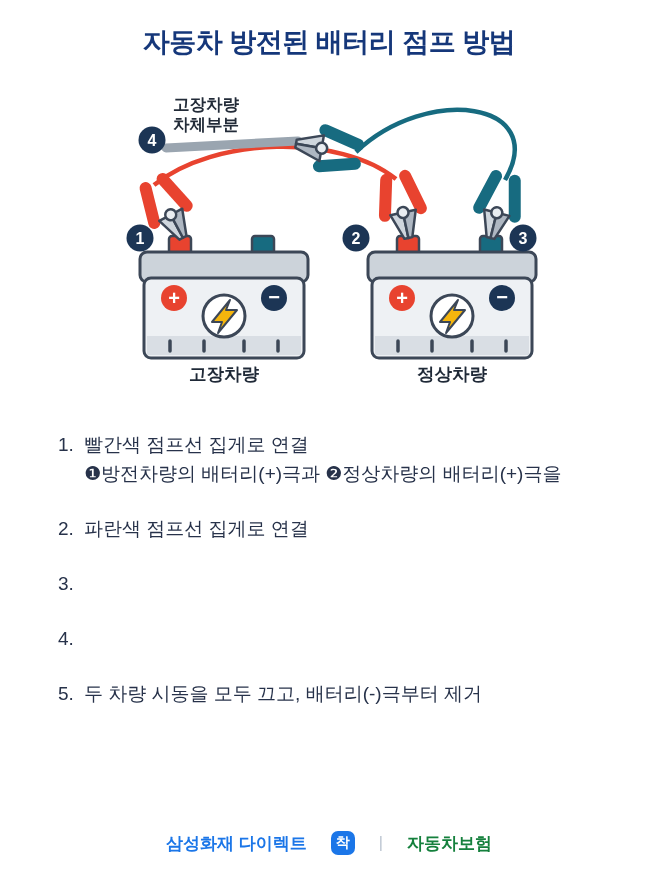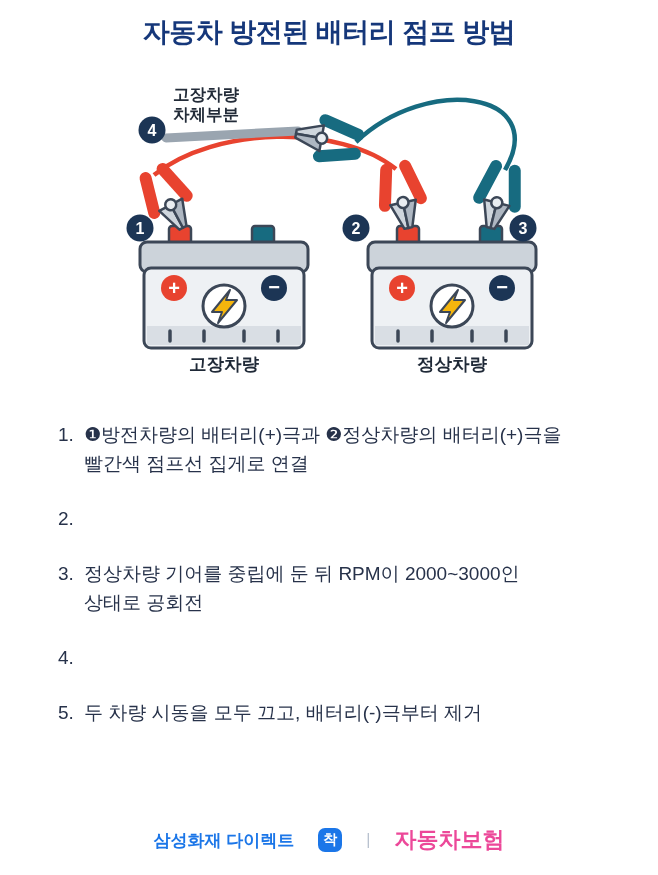--- a/index.html
+++ b/index.html
@@ -5,21 +5,21 @@
   * { margin:0; padding:0; box-sizing:border-box; }
   body {
     width:658px; height:875px;
     background:#ffffff;
     font-family:"Liberation Sans","DejaVu Sans",sans-serif;
     color:#27324a;
     position:relative;
     overflow:hidden;
   }
   .page-title {
-    margin-top:14px;
+    margin-top:24px;
     text-align:center;
     font-size:27px;
     font-weight:800;
     color:#15377a;
     letter-spacing:-0.5px;
   }
   .diagram { display:block; margin:24px auto 0; }
   svg text { font-family:"Liberation Sans","DejaVu Sans",sans-serif; }
   .steps { margin:36px 36px 0 58px; }
   .step {
@@ -39,21 +39,21 @@
   }
   .footer .brand { color:#1b76e8; font-weight:700; font-size:17px; }
   .footer .logo {
     width:24px; height:24px;
     background:#1b76e8; color:#fff;
     border-radius:7px;
     display:flex; align-items:center; justify-content:center;
     font-size:14px; font-weight:700;
   }
   .footer .divider { color:#b9c2cf; font-size:16px; }
-  .footer .product { color:#ec4899; font-weight:700; font-size:22px; }
+  .footer .product { color:#15803d; font-weight:700; font-size:17px; }
 </style>
 </head>
 <body>
 
 <h1 class="page-title">자동차 방전된 배터리 점프 방법</h1>
 
 <svg class="diagram" width="658" height="310" viewBox="0 0 658 310">
   <defs>
     <g id="clampShape">
       <rect x="-20" y="-66" width="12" height="48" rx="6" fill="currentColor" transform="rotate(14 -14 -42)"></rect>
@@ -134,35 +134,32 @@
   <text x="206" y="26" text-anchor="middle" font-size="16.5" font-weight="bold" fill="#222b38">고장차량</text>
   <text x="206" y="46" text-anchor="middle" font-size="16.5" font-weight="bold" fill="#222b38">차체부분</text>
   <text x="224" y="296" text-anchor="middle" font-size="17.5" font-weight="bold" fill="#1f2937">고장차량</text>
   <text x="452" y="296" text-anchor="middle" font-size="17.5" font-weight="bold" fill="#1f2937">정상차량</text>
 </svg>
 
 <div class="steps">
   <div class="step">
     <span class="step-num">1.</span>
     <span class="step-lines">
+      <span>빨간색 점프선 집게로 연결</span>
       <span>❶방전차량의 배터리(+)극과 ❷정상차량의 배터리(+)극을</span>
-      <span>빨간색 점프선 집게로 연결</span>
     </span>
   </div>
   <div class="step">
     <span class="step-num">2.</span>
     <span class="step-lines">
+      <span>파란색 점프선 집게로 연결</span>
     </span>
   </div>
   <div class="step">
     <span class="step-num">3.</span>
-    <span class="step-lines">
-      <span>정상차량 기어를 중립에 둔 뒤 RPM이 2000~3000인</span>
-      <span>상태로 공회전</span>
-    </span>
   </div>
   <div class="step">
     <span class="step-num">4.</span>
     <span class="step-lines">
     </span>
   </div>
   <div class="step">
     <span class="step-num">5.</span>
     <span class="step-lines">
       <span>두 차량 시동을 모두 끄고, 배터리(-)극부터 제거</span>

